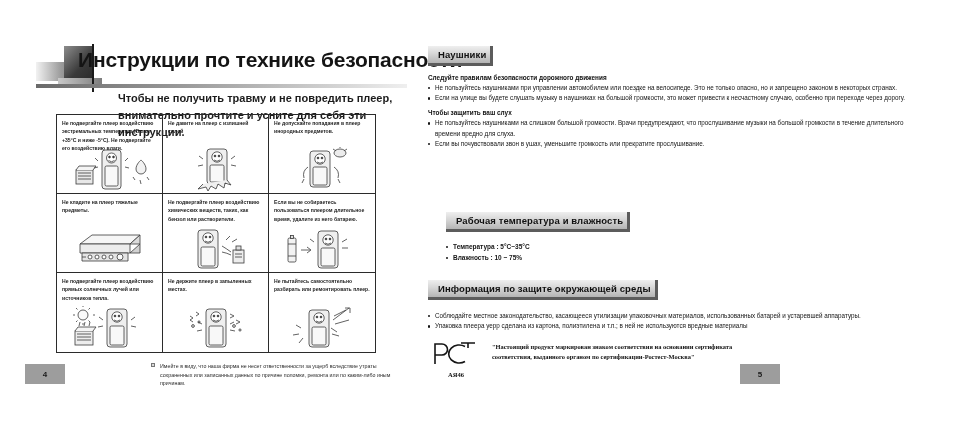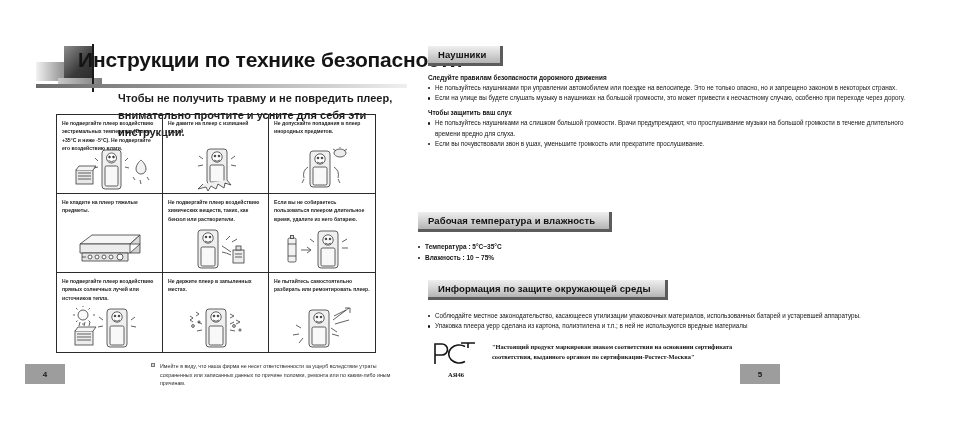--- a/index.html
+++ b/index.html
@@ -143,21 +143,21 @@
   
   .page-right {
     position: absolute;
     left: 418px; top: 0;
     width: 536px; height: 433px;
   }
 
   .sec-head {
     position: relative;
     display: inline-block;
-    padding: 3px 14px 3px 10px;
+    padding: 3px 4px 3px 10px;
     background: linear-gradient(to bottom, #efefef 0%, #d8d8d8 42%, #b4b4b4 100%);
     border-right: 3px solid #5c5c5c;
     border-bottom: 3px solid #5c5c5c;
     font-size: 9.5px;
     font-weight: bold;
     color: #111;
     letter-spacing: 0.1px;
     white-space: nowrap;
   }
   .sec-wrap { position: absolute; }
@@ -446,21 +446,21 @@
 
       <div style="margin-top:6px;">
         <div class="sub-title">Чтобы защитить ваш слух</div>
         <ul class="bullets">
           <li>Не пользуйтесь наушниками на слишком большой громкости. Врачи предупреждают, что прослушивание музыки на большой громкости в течение длительного времени вредно для слуха.</li>
           <li>Если вы почувствовали звон в ушах, уменьшите громкость или прекратите прослушивание.</li>
         </ul>
       </div>
     </div>
 
-    <div class="sec-wrap" style="left:0; top:210px; width:500px;">
+    <div class="sec-wrap" style="left:28px; top:210px; width:500px;">
       <div class="sec-head">Рабочая температура и влажность</div>
       <ul class="bullets bold" style="margin-top:10px;">
         <li>Температура : 5°C~35°C</li>
         <li>Влажность : 10 ~ 75%</li>
       </ul>
     </div>
 
     <div class="sec-wrap" style="left:10px; top:270px; width:500px;margin-top:8px;">
       <div class="sec-head">Информация по защите окружающей среды</div>
       <ul class="bullets" style="margin-top:11px;">

